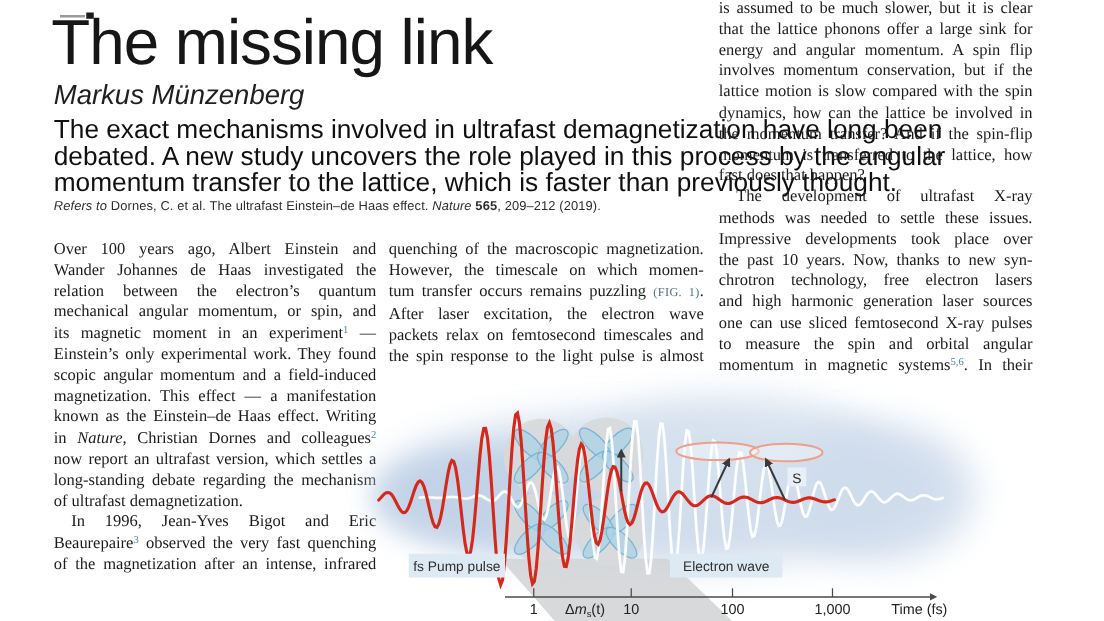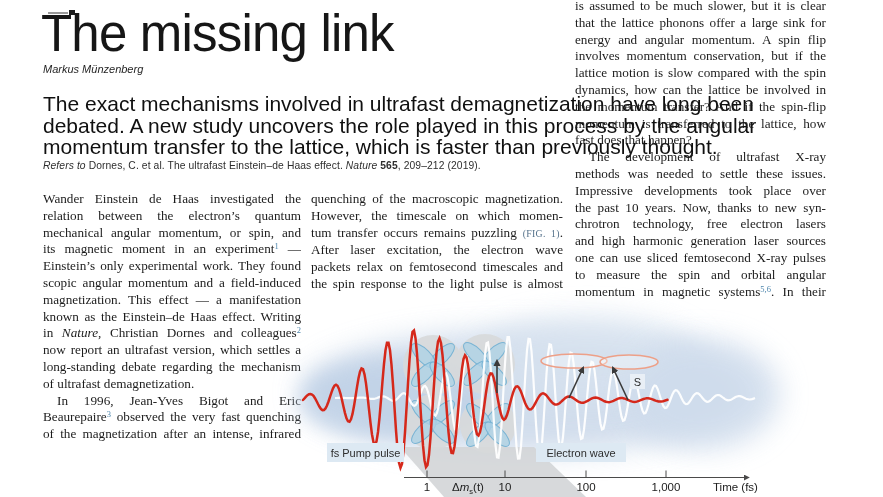--- a/index.html
+++ b/index.html
@@ -4,21 +4,21 @@
 <style>
   html,body { margin:0; padding:0; background:#ffffff; }
   .page { position:relative; width:883px; height:497px; background:#ffffff; overflow:hidden;
           font-family:"Liberation Sans",sans-serif; }
 
   .top-rule { position:absolute; left:48px; top:12px; width:20px; height:2px; background:#9a9a9a; }
   .top-rule-dot { position:absolute; left:69px; top:10px; width:6px; height:5px; background:#1c1c1c; }
 
   .title { position:absolute; left:41px; top:4px; margin:0; font-size:51px; font-weight:500;
            letter-spacing:-0.8px; color:#161616; font-family:"Liberation Sans",sans-serif; }
-  .author { position:absolute; left:43px; top:63px; font-style:italic; font-size:11px; color:#1f1f1f; }
+  .author { position:absolute; left:43px; top:63px; font-style:italic; font-size:22px; color:#1f1f1f; }
   .standfirst { position:absolute; left:43px; top:93px; font-size:21px; line-height:21.5px; color:#101010; }
   .refers { position:absolute; left:43px; top:160px; font-size:10.3px; color:#2e2e2e; letter-spacing:0.1px; }
   .refers b { font-weight:700; }
 
   .col { position:absolute; font-family:"Liberation Serif",serif; font-size:13.2px;
          line-height:16.8px; color:#1b1b1b; }
   #col1 { left:43px;  top:191px; width:258px; height:306px; overflow:hidden; }
   #col2 { left:311px; top:191px; width:252px; }
   #col3 { left:575px; top:-2px;  width:251px; }
   .line { white-space:nowrap; }
@@ -42,21 +42,22 @@
   <div class="author">Markus Münzenberg</div>
   <div class="standfirst" id="standfirst">
       <div>The exact mechanisms involved in ultrafast demagnetization have long been</div>
       <div>debated. A new study uncovers the role played in this process by the angular</div>
       <div>momentum transfer to the lattice, which is faster than previously thought.</div>
     </div>
   <div class="refers" id="refers"><i>Refers to</i> Dornes, C. et al. The ultrafast Einstein–de Haas effect. <i>Nature</i> <b>565</b>, 209–212 (2019).</div>
 
   <div class="col" id="col1">
       <div>
-        <div class="line j">Wander Einstein de Haas investigated the</div>
+        <div class="line j">Over 100 years ago, Albert Einstein and</div>
+        <div class="line j">Wander Johannes de Haas investigated the</div>
         <div class="line j">relation between the electron’s quantum</div>
         <div class="line j">mechanical angular momentum, or spin, and</div>
         <div class="line j">its magnetic moment in an experiment<sup>1</sup> —</div>
         <div class="line j">Einstein’s only experimental work. They found</div>
         <div class="line j">scopic angular momentum and a field-induced</div>
         <div class="line j">magnetization. This effect — a manifestation</div>
         <div class="line j">known as the Einstein–de Haas effect. Writing</div>
         <div class="line j">in <i>Nature</i>, Christian Dornes and colleagues<sup>2</sup></div>
         <div class="line j">now report an ultrafast version, which settles a</div>
         <div class="line j">long-standing debate regarding the mechanism</div>

